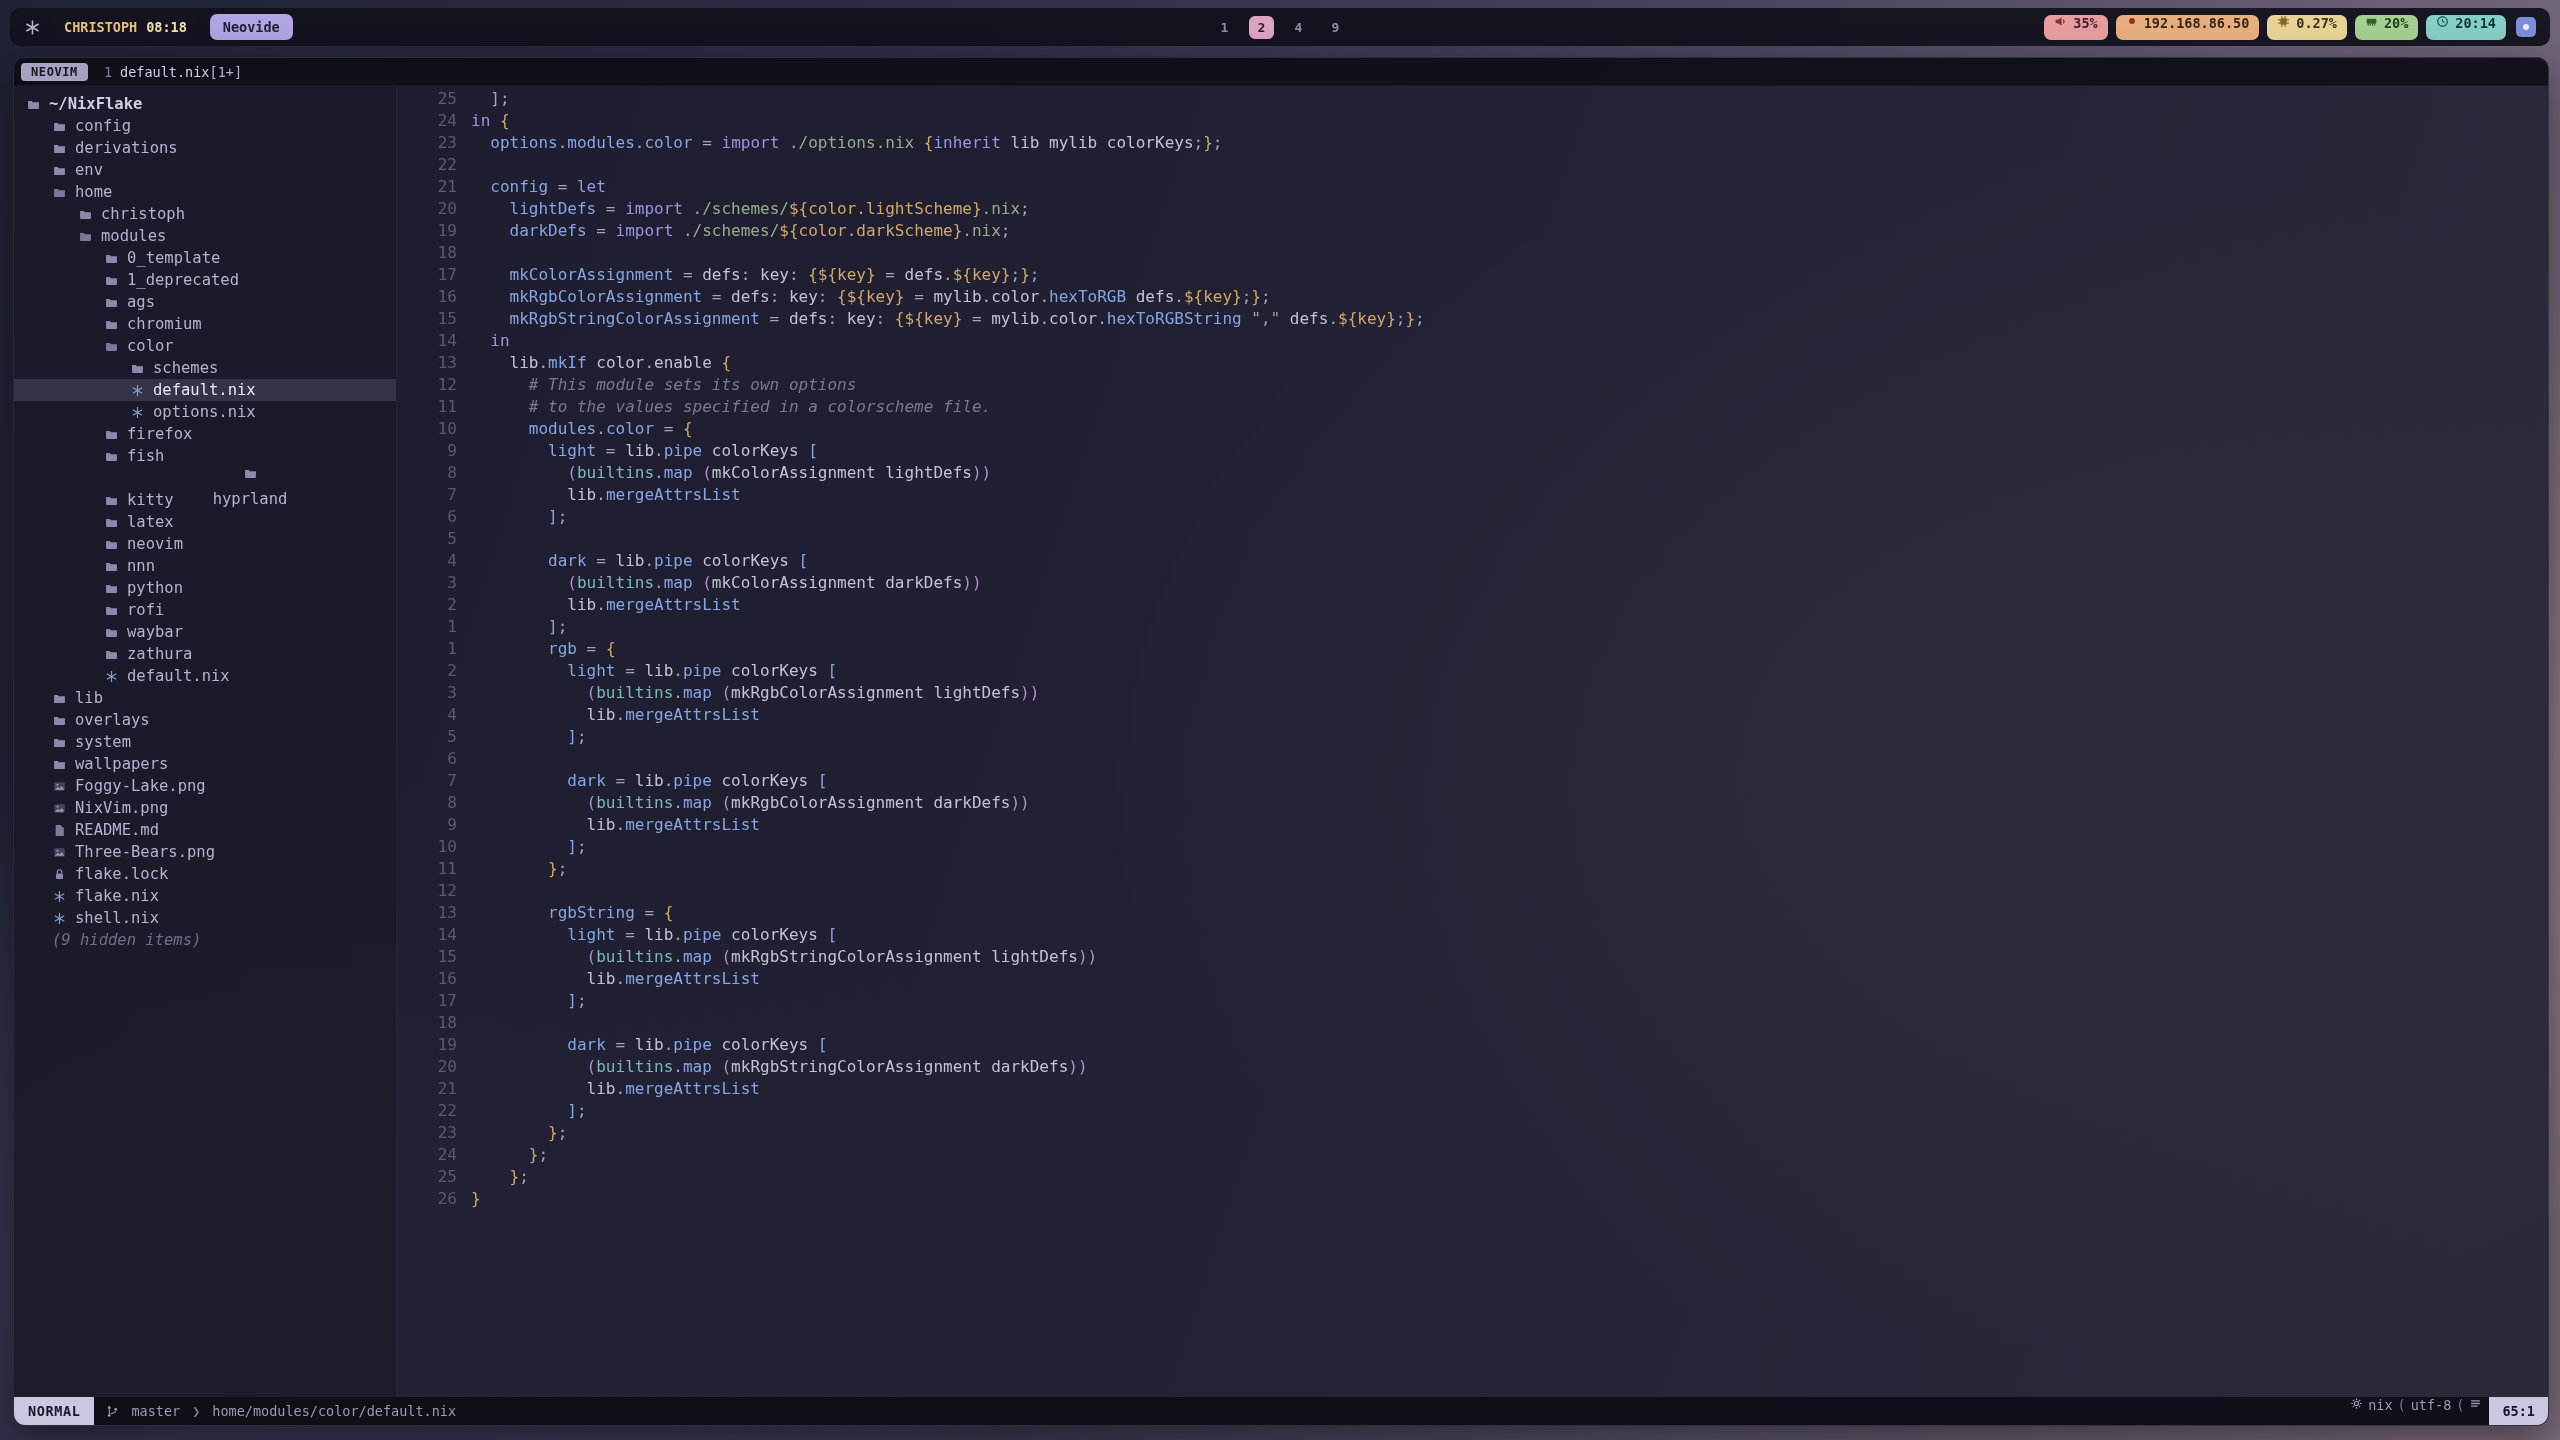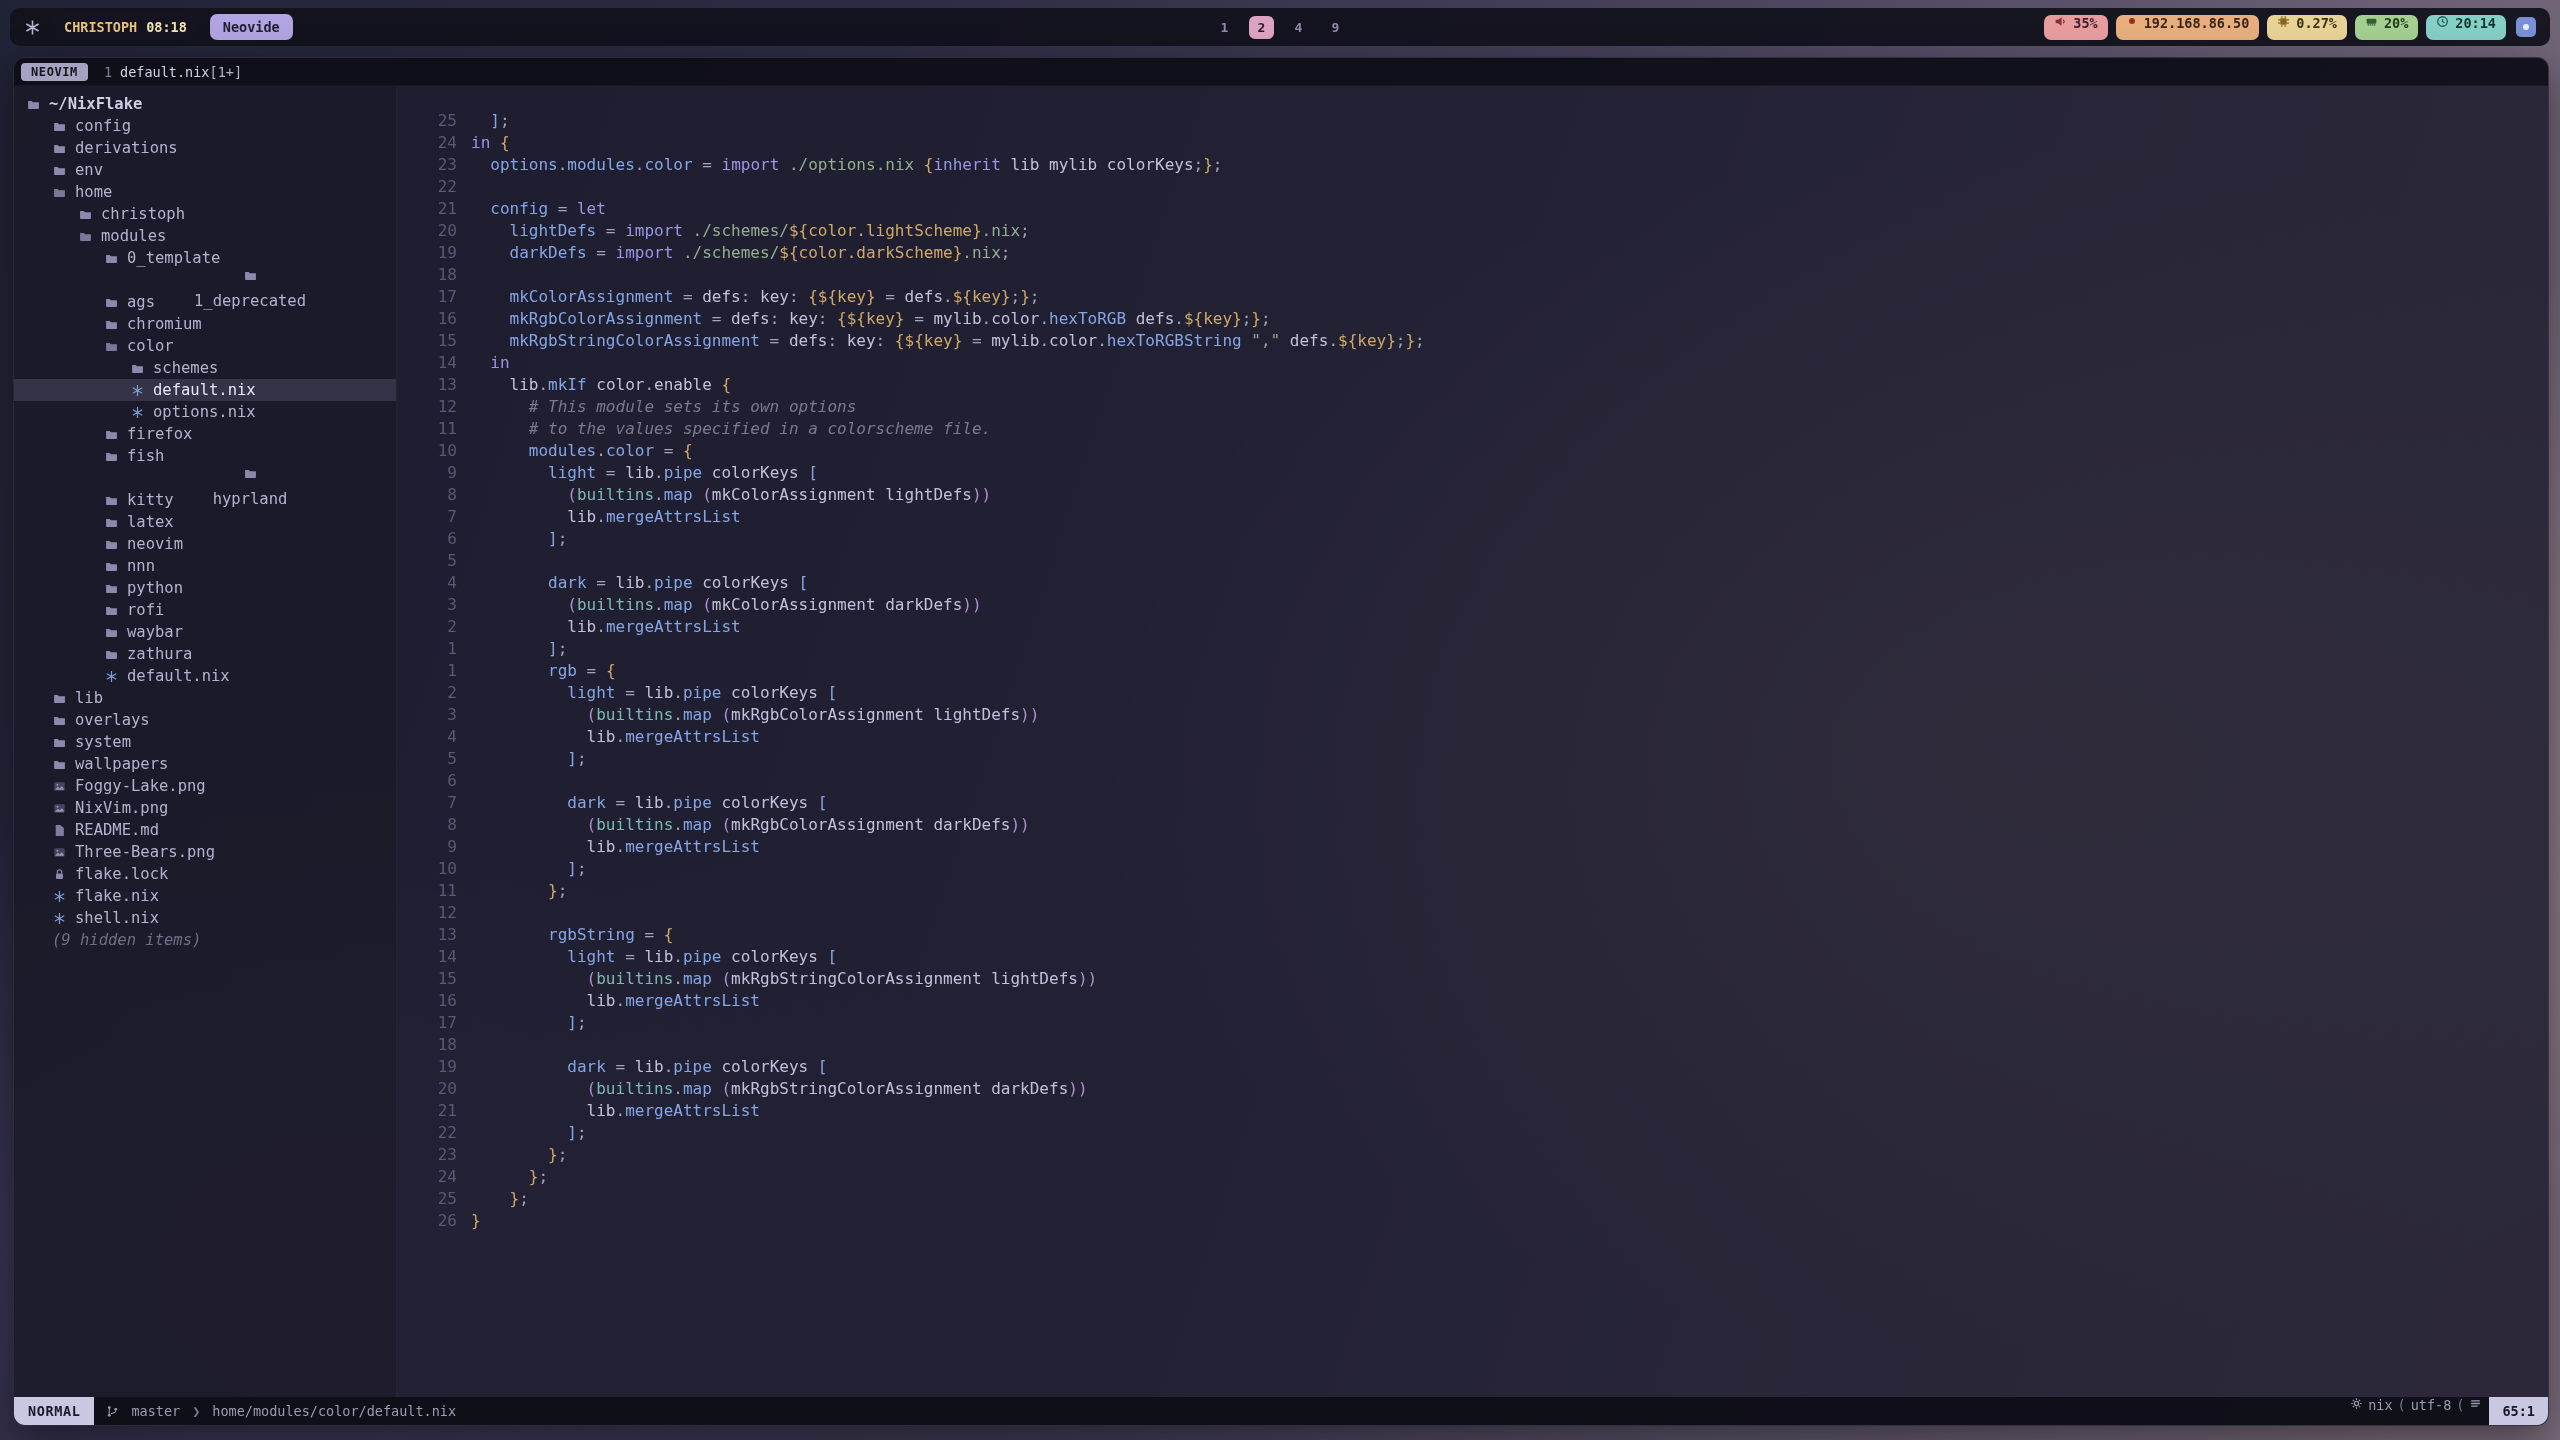--- a/index.html
+++ b/index.html
@@ -51,21 +51,21 @@
   .trow.sel{background:rgba(190,185,225,0.16);color:#e9e7f6;}
   .trow.hint{color:#716e87;font-style:italic;}
   .tic{width:15px;display:inline-flex;justify-content:center;flex:none;}
   .tic svg{display:block;}
   .ic-folder,.ic-folder-open{color:#8d89ad;}
   .ic-nix{color:#7f9ed0;}
   .ic-image{color:#9a96b8;}
   .ic-doc{color:#9a96b8;}
   .ic-lock{color:#8d89ad;}
 
-  .editor{flex:1;padding-top:24px;font-size:16px;line-height:22px;overflow:hidden;}
+  .editor{flex:1;padding-top:2px;font-size:16px;line-height:22px;overflow:hidden;}
   .eline{display:flex;height:22px;white-space:pre;}
   .curline{background:rgba(195,190,230,0.07);}
   .ln{width:60px;flex:none;text-align:right;color:#5b5876;}
   .ln.cur{text-align:left;padding-left:31px;width:29px;color:#b0adcd;}
   .lcode{padding-left:14px;}
   .cursorblock{display:inline-block;width:10px;height:18px;background:#cac8e4;vertical-align:-3px;}
   .tk-f{color:#c3c1da;} .tk-k{color:#9897e4;} .tk-b{color:#85a6e4;} .tk-q{color:#7db8b2;}
   .tk-g{color:#94ae8e;} .tk-y{color:#cfa968;} .tk-u{color:#b28fd2;} .tk-c{color:#7b7890;font-style:italic;} .tk-p{color:#a6a3c0;}
 
   .statusline{height:28px;flex:none;background:rgba(12,12,21,0.88);display:flex;align-items:center;gap:12px;font-size:13.5px;color:#9d9ab6;}
@@ -234,21 +234,21 @@
             <span class="tlabel">modules</span>
           </div>
           <div class="trow" style="padding-left: 90px;">
             <span class="tic ic-folder">
               <svg viewBox="0 0 12 12" width="13" height="13">
                 <path fill="currentColor" d="M1 2.8h3.4l1 1.1H11v5.6a.7.7 0 0 1-.7.7H1.7a.7.7 0 0 1-.7-.7z"></path>
               </svg>
             </span>
             <span class="tlabel">0_template</span>
           </div>
-          <div class="trow" style="padding-left: 90px; flex-direction: column;">
+          <div class="trow" style="padding-left: 90px;">
             <span class="tic ic-folder">
               <svg viewBox="0 0 12 12" width="13" height="13">
                 <path fill="currentColor" d="M1 2.8h3.4l1 1.1H11v5.6a.7.7 0 0 1-.7.7H1.7a.7.7 0 0 1-.7-.7z"></path>
               </svg>
             </span>
             <span class="tlabel">1_deprecated</span>
           </div>
           <div class="trow" style="padding-left: 90px;">
             <span class="tic ic-folder">
               <svg viewBox="0 0 12 12" width="13" height="13">

